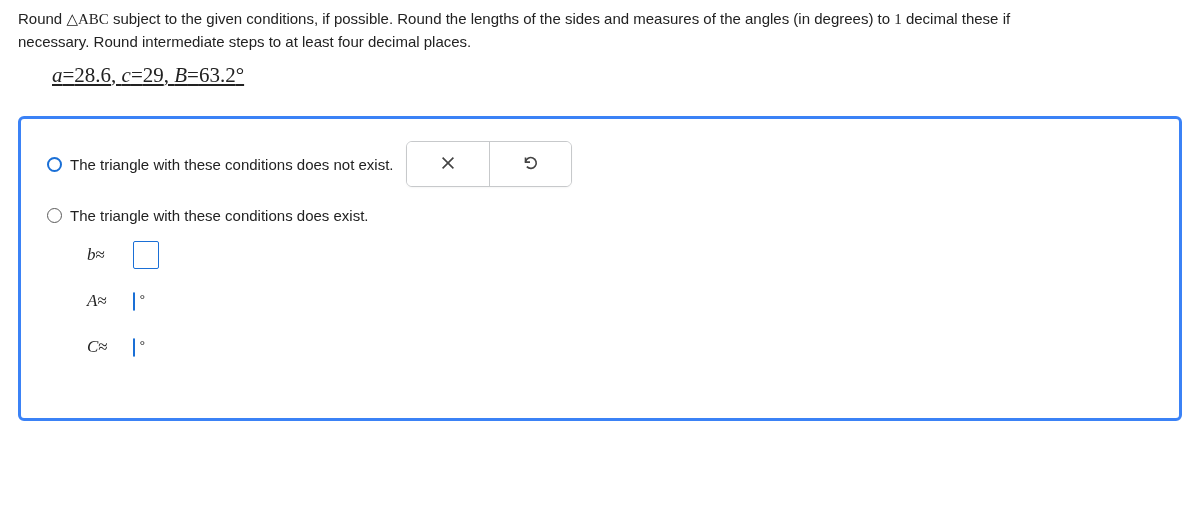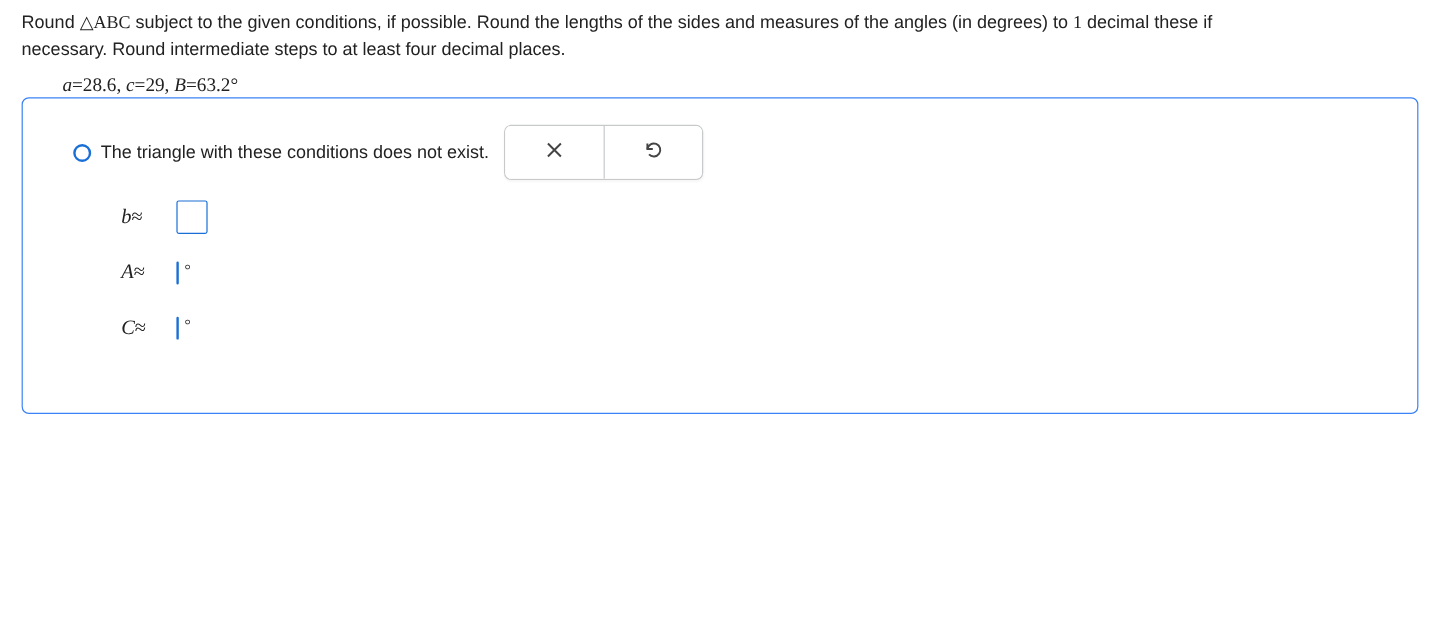--- a/index.html
+++ b/index.html
@@ -15,27 +15,29 @@
   .problem-line1, .problem-line2 {
     line-height: 1.5;
   }
   .tri { font-family: 'Arial', sans-serif; }
   .math-font { font-family: 'Times New Roman', serif; }
   .math-one { font-family: 'Times New Roman', serif; }
   .given-line {
     margin: 10px 0 0 34px;
     font-family: 'Times New Roman', serif;
     font-style: italic;
-    font-size: 16px;
+    font-size: 21px;
+    text-decoration: underline;
   }
   .given-line .n { font-style: normal; }
   .answer-panel {
-    border: 1px solid #3b82f6;
+    margin-top: 28px;
+    border: 3px solid #3b82f6;
     border-radius: 6px;
-    padding: 22px 26px 40px 42px;
+    padding: 22px 26px 40px 26px;
   }
   .choice-row {
     display: flex;
     align-items: center;
     gap: 8px;
     margin-bottom: 16px;
   }
   .radio {
     width: 15px; height: 15px;
     border: 1.5px solid #5a5a5a;
@@ -151,20 +153,24 @@
         <span>
           <svg viewBox="0 0 20 20">
               <path d="M5 9 A6 6 0 1 1 6.5 14"></path>
               <path d="M5 4 L5 9 L10 9"></path>
             </svg>
         </span>
       </div>
     </div>
   </div>
 
+  <div class="choice-row" style="margin-top:20px;">
+    <span class="radio"></span>
+    <span class="choice-label">The triangle with these conditions does exist.</span>
+  </div>
 
   <div class="sub-answers">
     <div class="ans-row">
       <span class="ans-label">
         <span>b</span><span class="approx">≈</span>
       </span>
       <span class="input-box"></span>
     </div>
     <div class="ans-row">
       <span class="ans-label">

